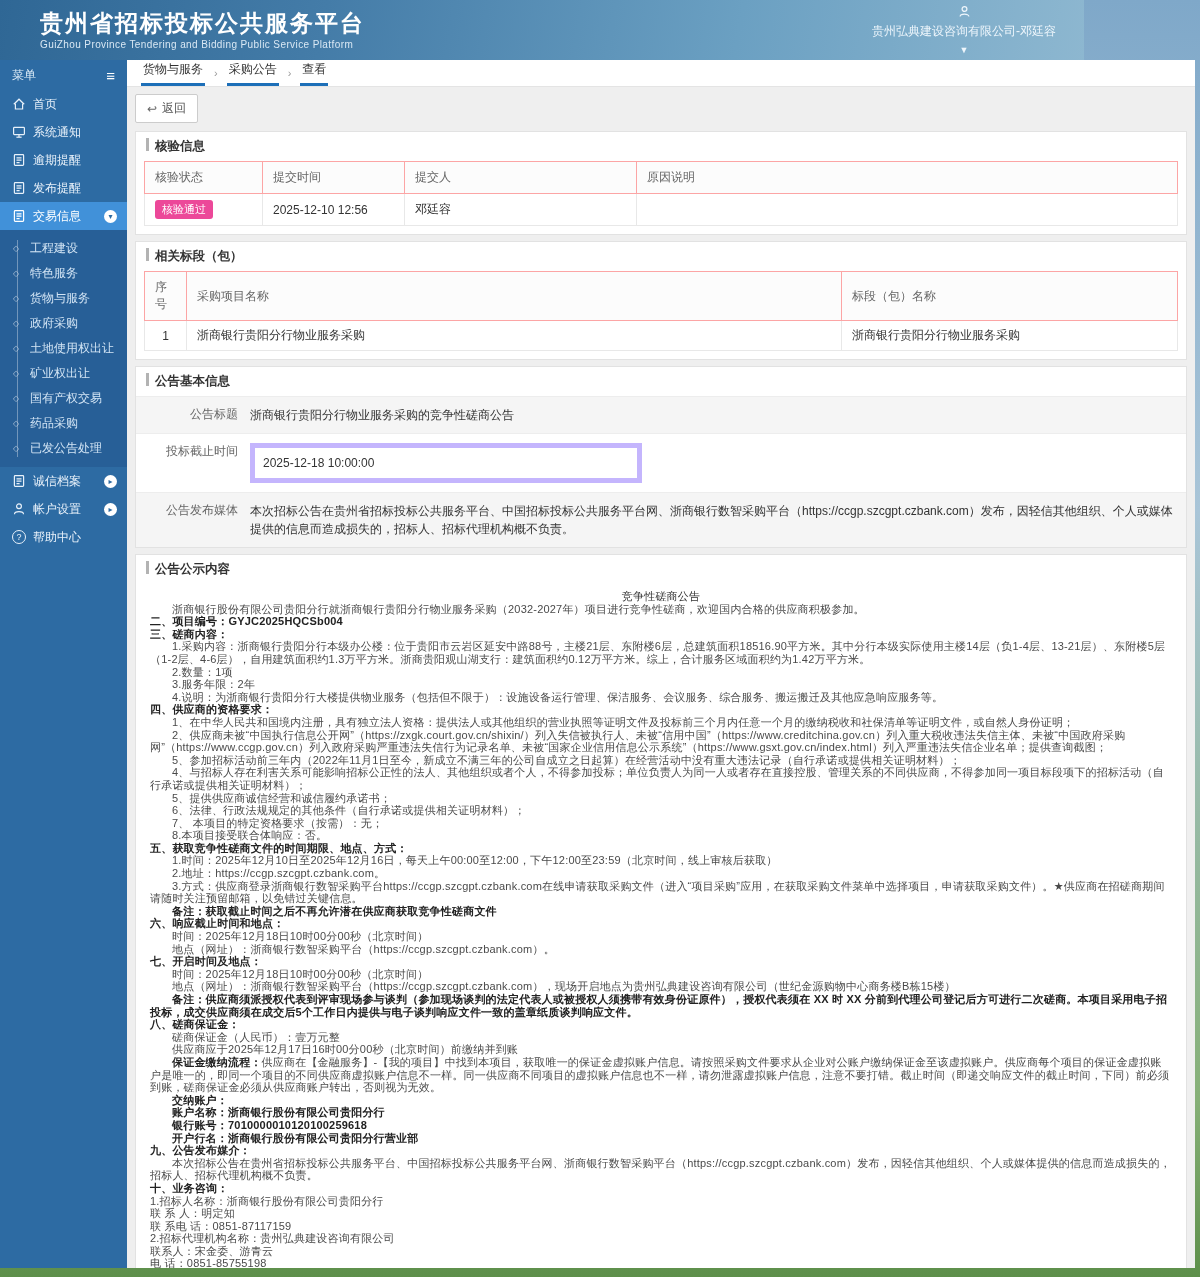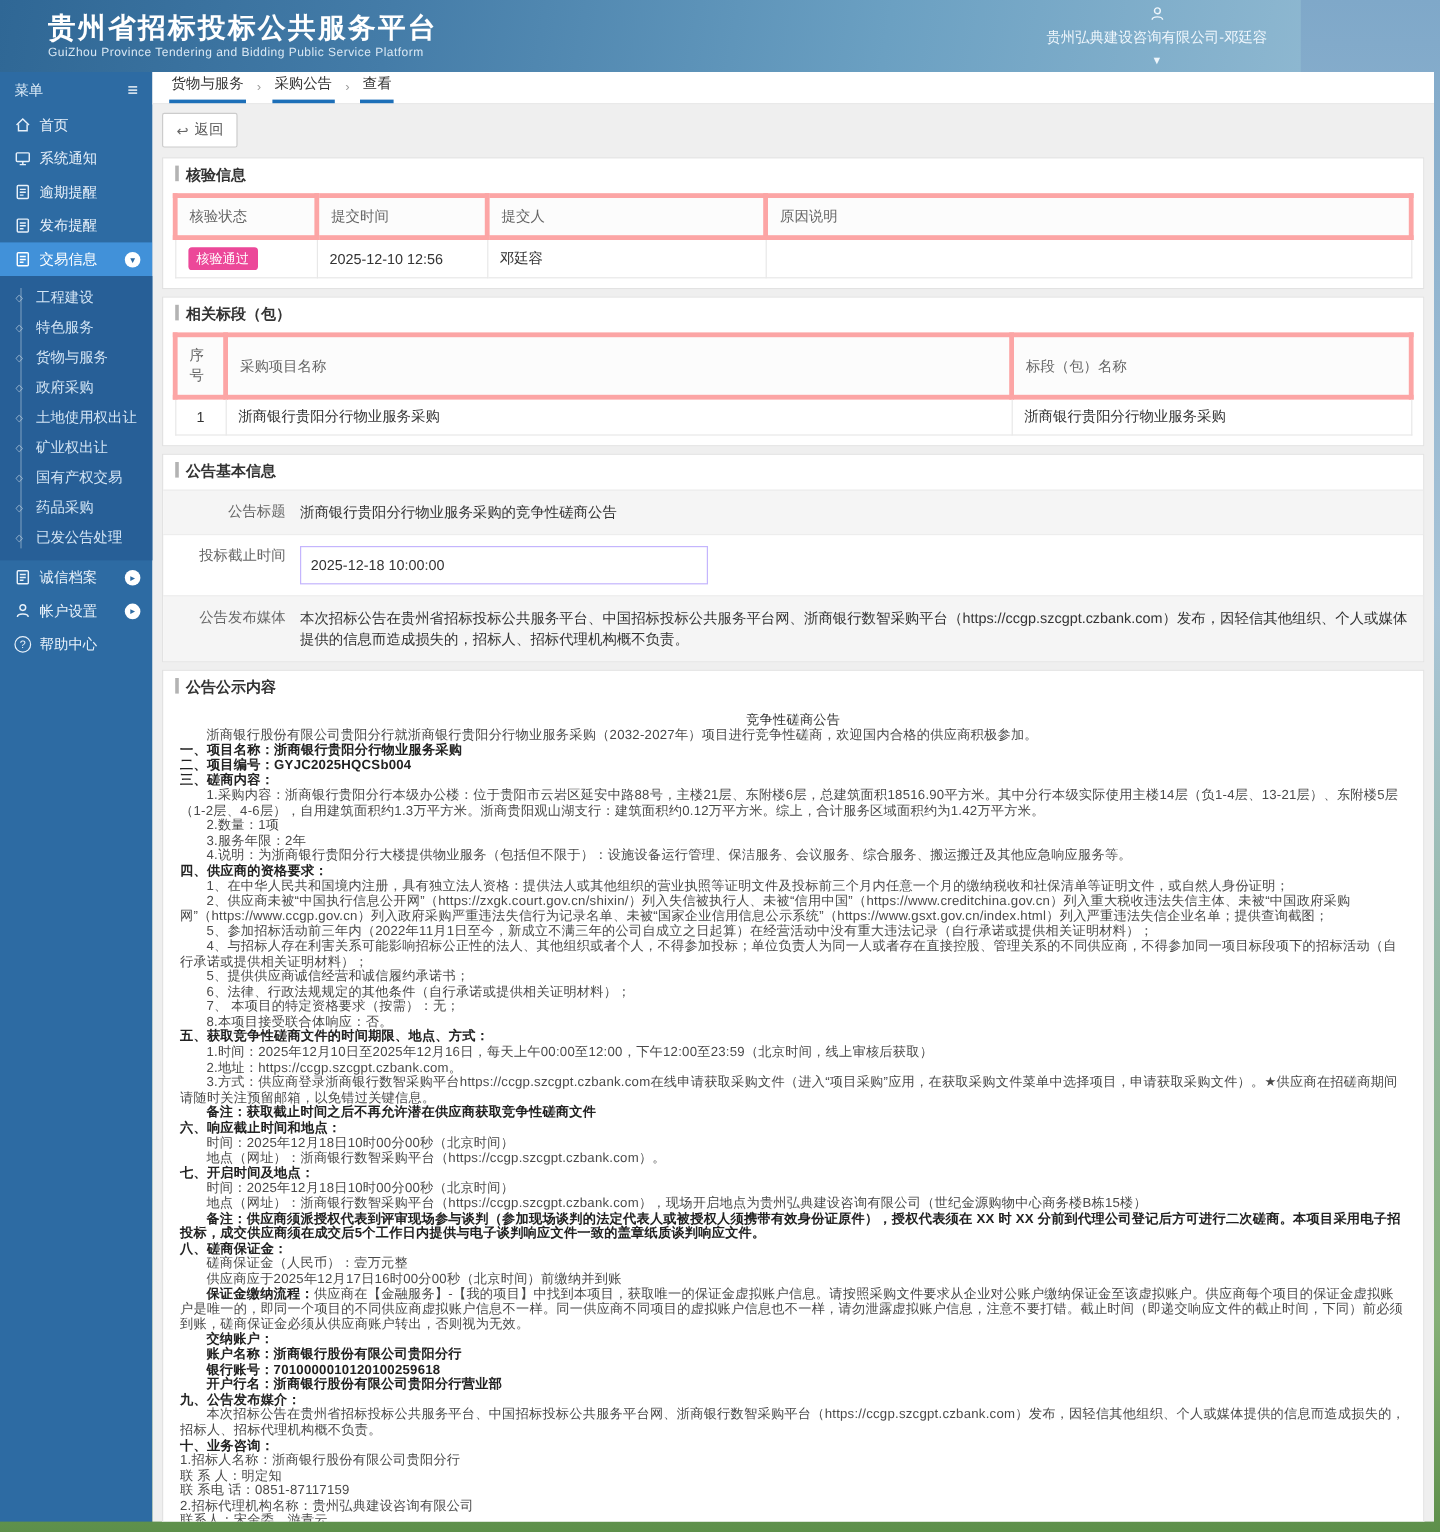--- a/index.html
+++ b/index.html
@@ -51,32 +51,32 @@
   .btn-back { display:inline-flex; align-items:center; gap:5px; background:#fff; border:1px solid #ccc;
               border-radius:2px; padding:5px 11px; font-size:12px; color:#555; cursor:pointer; }
   .btn-back .ic { font-size:12px; color:#666; }
 
   .card { background:#fff; border:1px solid #e2e2e2; margin:6px 8px; }
   .card-title { display:flex; align-items:flex-start; gap:6px; padding:6px 10px; font-size:12.5px;
                 font-weight:bold; color:#333; }
   .card-title .mark { width:3px; height:13px; background:#b3b3b3; }
 
   table.grid { width:calc(100% - 16px); margin:0 8px 8px; border-collapse:collapse; font-size:12px; }
-  table.grid th { border:4px solid #fca5a5; padding:7px 10px; text-align:left; color:#666;
+  table.grid th { border:1px solid #fca5a5; padding:7px 10px; text-align:left; color:#666;
                   font-weight:normal; background:#fcfcfc; }
   table.grid td { border:1px solid #e8e8e8; padding:6px 10px; color:#333; }
   .badge-ok { display:inline-block; background:#ec4899; color:#fff; font-size:11px;
               padding:2px 7px; border-radius:3px; }
   .col-c { text-align:center; }
 
   .info-row { display:flex; border-top:1px solid #ededed; font-size:12px; }
   .info-row.alt { background:#f5f5f5; }
   .info-row .lab { width:112px; flex-shrink:0; text-align:right; color:#666; padding:9px 10px 9px 0; }
   .info-row .val { flex:1; color:#333; padding:9px 12px 9px 2px; line-height:1.5; }
-  .val-box { display:inline-block; border:1px solid #c4b5fd; background:#fff; width:340px;
+  .val-box { display:inline-block; border:5px solid #c4b5fd; background:#fff; width:392px;
              padding:6px 8px; color:#333; }
 
   .content-body { padding:6px 14px 12px; }
   .cline { font-size:11px; line-height:12.6px; color:#4a4a4a; letter-spacing:.2px; }
   .cline.ind { text-indent:2em; }
   .cline.b { font-weight:bold; color:#222; }
   .cline.c { text-align:center; color:#333; }
   .cline b { color:#222; }
 </style>
 </head>
@@ -266,21 +266,20 @@
       </div>
 
       <div class="card">
         <div class="card-title">
           <span class="mark"></span>
           <span>公告公示内容</span>
         </div>
         <div class="content-body">
             <div class="cline c">竞争性磋商公告</div>
             <div class="cline ind">浙商银行股份有限公司贵阳分行就浙商银行贵阳分行物业服务采购（2032-2027年）项目进行竞争性磋商，欢迎国内合格的供应商积极参加。</div>
-            <div class="cline b">一、项目名称：浙商银行贵阳分行物业服务采购</div>
             <div class="cline b">二、项目编号：GYJC2025HQCSb004</div>
             <div class="cline b">三、磋商内容：</div>
             <div class="cline ind">1.采购内容：浙商银行贵阳分行本级办公楼：位于贵阳市云岩区延安中路88号，主楼21层、东附楼6层，总建筑面积18516.90平方米。其中分行本级实际使用主楼14层（负1-4层、13-21层）、东附楼5层（1-2层、4-6层），自用建筑面积约1.3万平方米。浙商贵阳观山湖支行：建筑面积约0.12万平方米。综上，合计服务区域面积约为1.42万平方米。</div>
             <div class="cline ind">2.数量：1项</div>
             <div class="cline ind">3.服务年限：2年</div>
             <div class="cline ind">4.说明：为浙商银行贵阳分行大楼提供物业服务（包括但不限于）：设施设备运行管理、保洁服务、会议服务、综合服务、搬运搬迁及其他应急响应服务等。</div>
             <div class="cline b">四、供应商的资格要求：</div>
             <div class="cline ind">1、在中华人民共和国境内注册，具有独立法人资格：提供法人或其他组织的营业执照等证明文件及投标前三个月内任意一个月的缴纳税收和社保清单等证明文件，或自然人身份证明；</div>
             <div class="cline ind">2、供应商未被“中国执行信息公开网”（https://zxgk.court.gov.cn/shixin/）列入失信被执行人、未被“信用中国”（https://www.creditchina.gov.cn）列入重大税收违法失信主体、未被“中国政府采购网”（https://www.ccgp.gov.cn）列入政府采购严重违法失信行为记录名单、未被“国家企业信用信息公示系统”（https://www.gsxt.gov.cn/index.html）列入严重违法失信企业名单；提供查询截图；</div>
             <div class="cline ind">5、参加招标活动前三年内（2022年11月1日至今，新成立不满三年的公司自成立之日起算）在经营活动中没有重大违法记录（自行承诺或提供相关证明材料）；</div>

